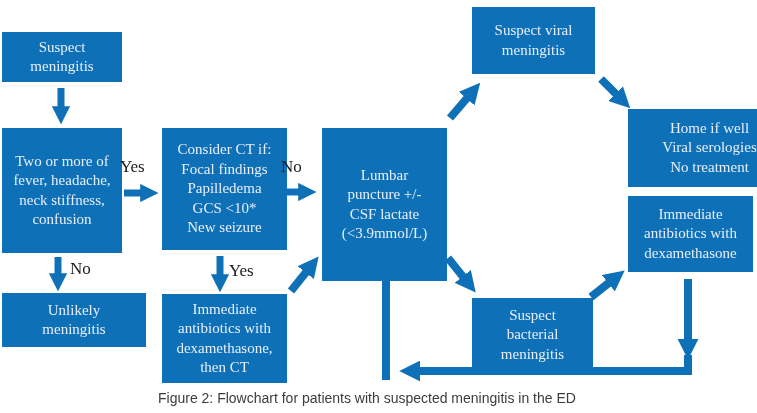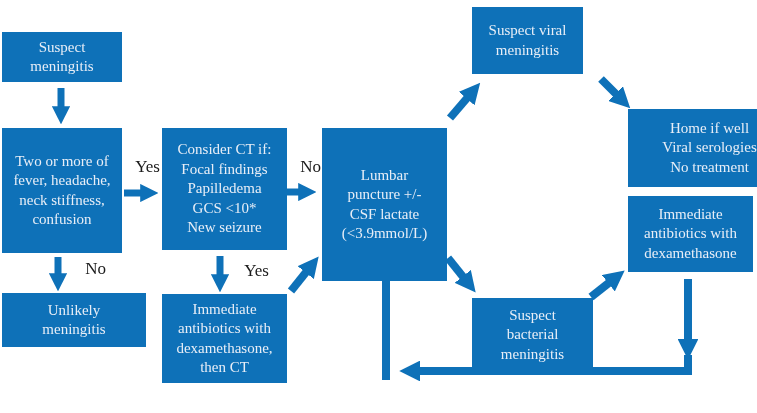--- a/index.html
+++ b/index.html
@@ -18,21 +18,21 @@
   .arrows .thin{stroke-width:7px;}
   .arrows .thick{stroke-width:8px;}
   #ah path{fill:var(--node_fill);stroke:none;}
   .node{
     position:absolute;background:var(--node_fill);color:var(--node_text);
     display:flex;align-items:center;justify-content:center;text-align:center;
     font-size:15px;line-height:1.3;white-space:pre-line;
   }
   .edge-label{
     position:absolute;color:var(--label_text);font-size:17px;
-    text-align:right;line-height:1;
+    text-align:left;line-height:1;
   }
   .caption{
     position:absolute;left:158px;top:390px;
     font-family:"Liberation Sans",sans-serif;font-size:14px;
     color:var(--caption_text);white-space:nowrap;
   }
 </style>
 </head>
 <body>
 
@@ -79,34 +79,35 @@
   <div class="node" style="left:162px;top:294px;width:125px;height:89px;">Immediate
 antibiotics with
 dexamethasone,
 then CT</div>
 
   <div class="node" style="left:322px;top:128px;width:125px;height:153px;">Lumbar
 puncture +/-
 CSF lactate
 (&lt;3.9mmol/L)</div>
 
-  <div class="node" style="left:472px;top:7px;width:111px;height:67px;text-align:center;">Suspect viral
+  <div class="node" style="left:472px;top:7px;width:123px;height:67px;text-align:center;">Suspect viral
 meningitis</div>
 
   <div class="node" style="left:628px;top:109px;width:125px;height:78px;padding-left:19px;">Home if well
 Viral serologies
 No treatment</div>
 
   <div class="node" style="left:628px;top:196px;width:125px;height:76px;">Immediate
 antibiotics with
 dexamethasone</div>
 
   <div class="node" style="left:472px;top:298px;width:121px;height:74px;">Suspect
 bacterial
 meningitis</div>
 
   <span class="edge-label" style="left:120px;top:158px;width:40px;">Yes</span>
   <span class="edge-label" style="left:70px;top:260px;width:36px;">No</span>
   <span class="edge-label" style="left:281px;top:158px;width:40px;">No</span>
   <span class="edge-label" style="left:229px;top:262px;width:40px;">Yes</span>
 
+  <div class="caption">Figure 2: Flowchart for patients with suspected meningitis in the ED</div>
 
 </div>
 
 </body></html>

